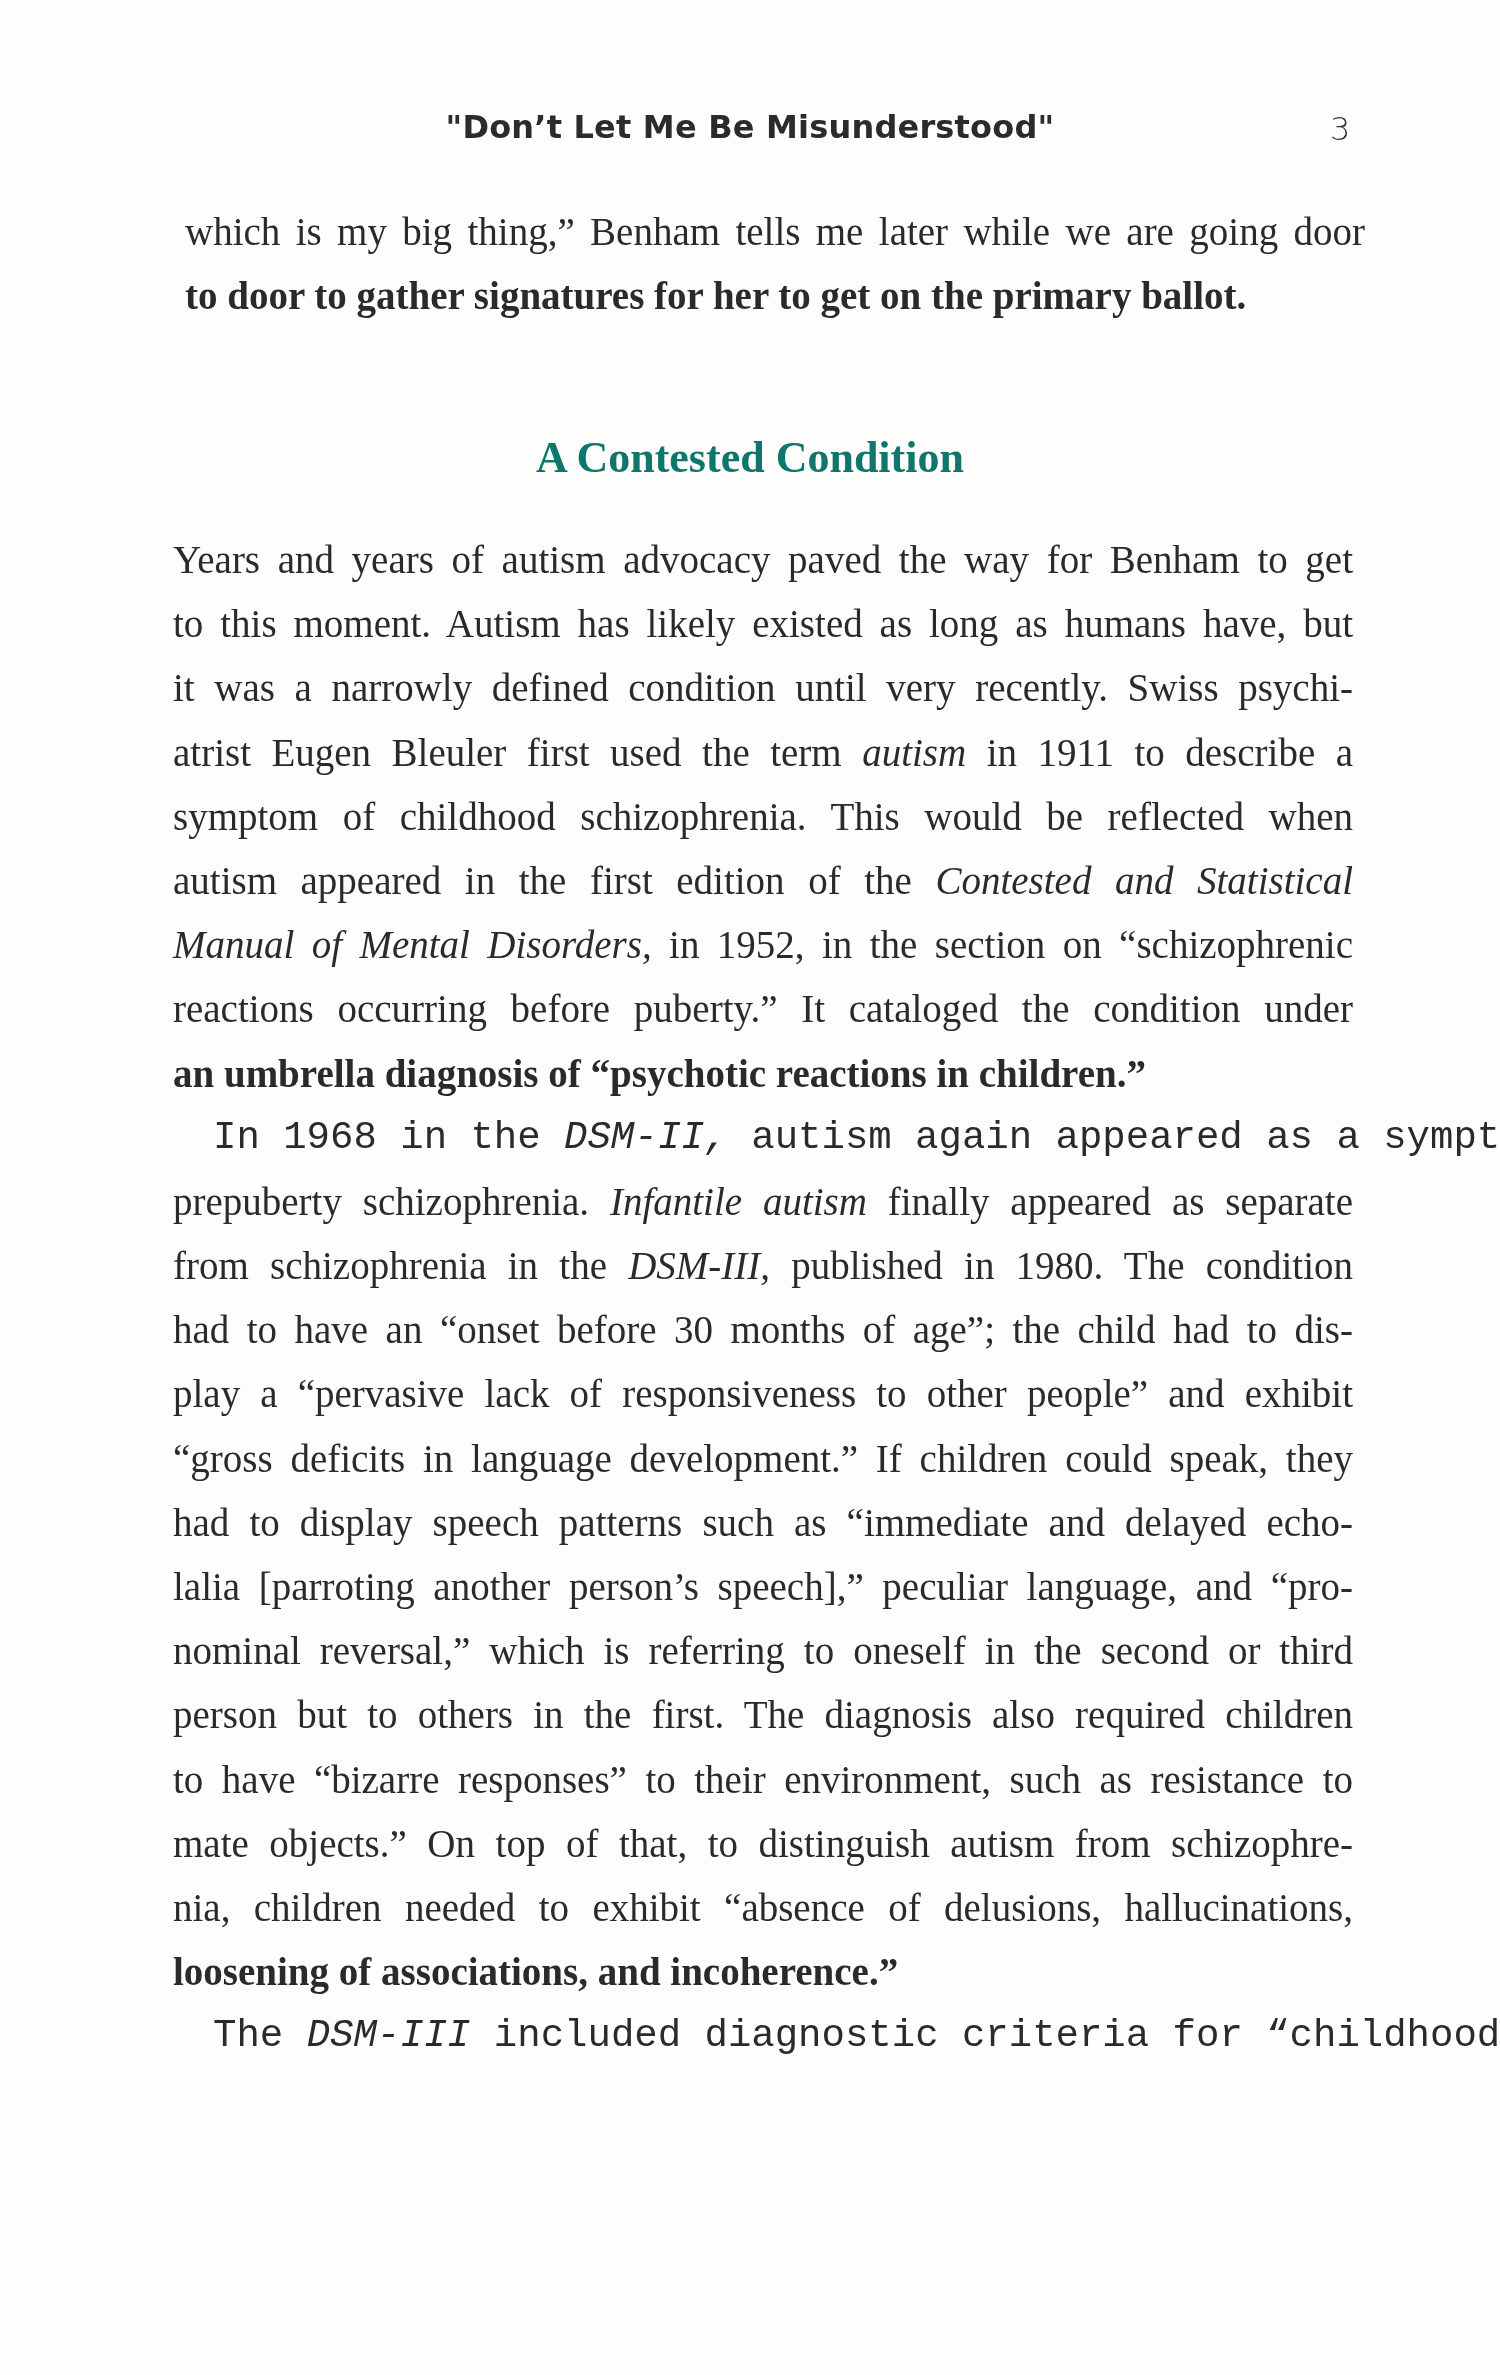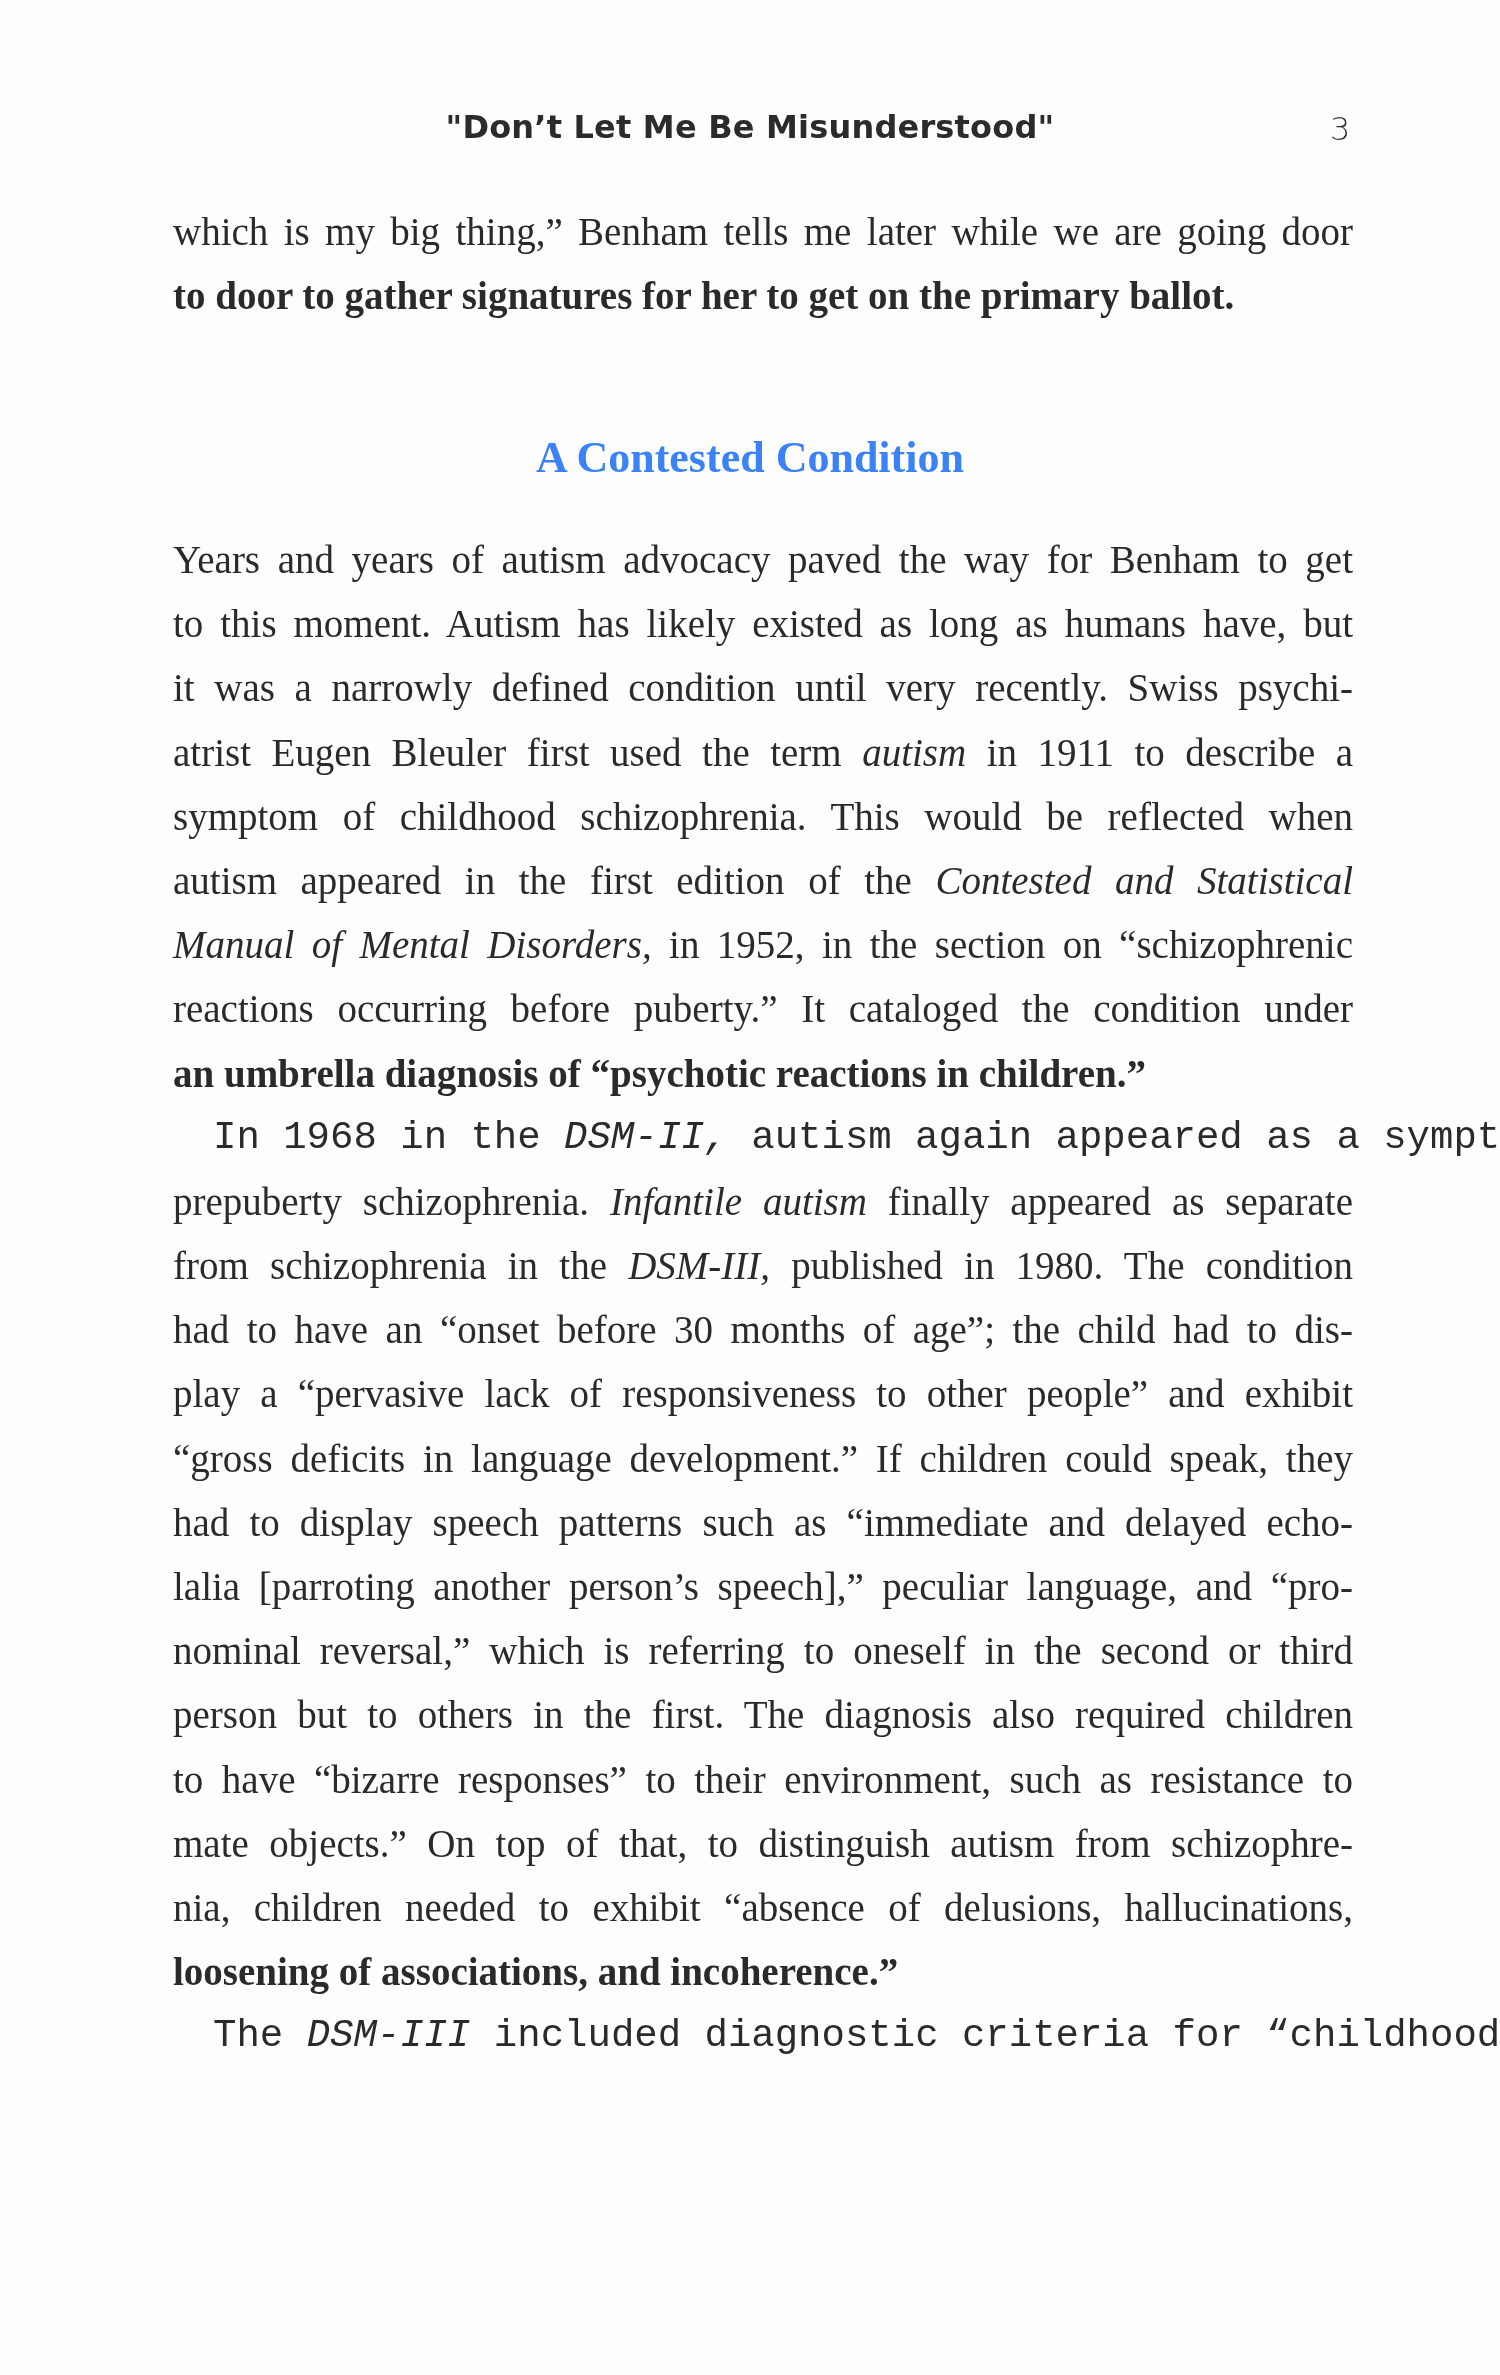--- a/index.html
+++ b/index.html
@@ -9,30 +9,30 @@
          font-family:"DejaVu Sans","Liberation Sans",sans-serif; font-weight:bold; font-size:32px;
          letter-spacing:0.2px; color:#2b2b2b; }
   .page-num { position:absolute; top:110px; left:1330px; font-family:"DejaVu Sans",sans-serif;
          font-size:32px; color:#333; font-weight:300; }
   .body-block { position:absolute; left:173px; width:1180px; }
   .line { height:64.2px; line-height:64.2px; font-size:39px; white-space:nowrap;
           text-align:justify; text-align-last:justify; }
   .line.last { text-align-last:left;font-weight:bold; }
   .line.indent { padding-left:40px;font-family:Liberation Mono, monospace; }
   .heading { position:absolute; top:432px; left:0; width:1500px; text-align:center;
-          font-size:44px; font-weight:bold; color:#3b82f6; }
+          font-size:44px; font-weight:bold; color:#0f766e; }
   i { font-style:italic; }
 </style>
 </head>
 <body>
 
 <div class="running-head">"Don’t Let Me Be Misunderstood"</div>
 <div class="page-num">3</div>
 
-<div class="body-block" style="top:200px;">
+<div class="body-block" style="top:200px;margin-left:12px;">
   <div class="line">which is my big thing,” Benham tells me later while we are going door</div>
   <div class="line last">to door to gather signatures for her to get on the primary ballot.</div>
 </div>
 
 <div class="heading">A Contested Condition</div>
 
 <div class="body-block" id="paras" style="top:528px;">
     <div>
       <div class="line">Years and years of autism advocacy paved the way for Benham to get</div>
       <div class="line">to this moment. Autism has likely existed as long as humans have, but</div>

